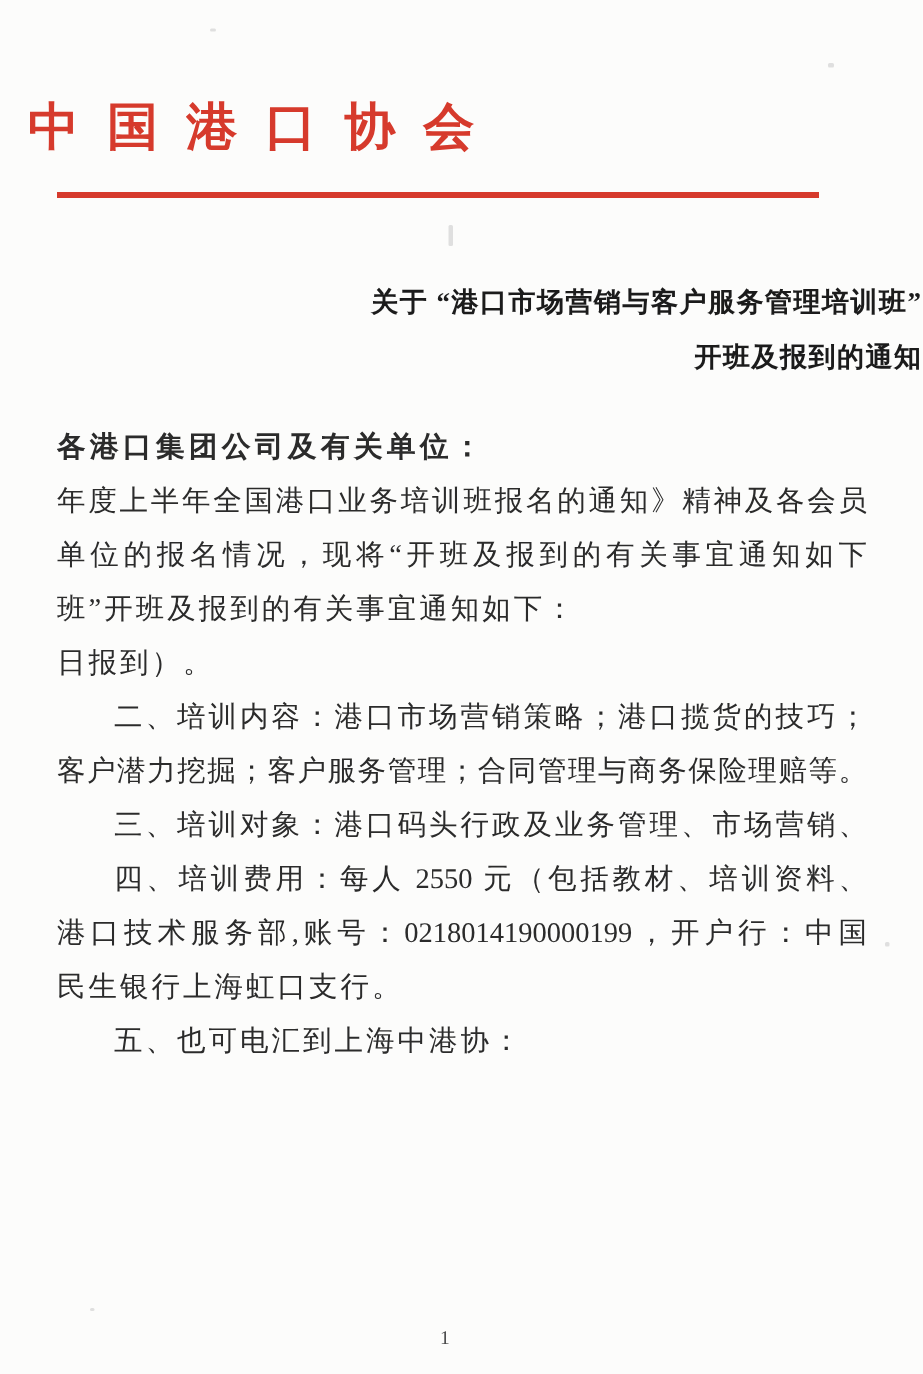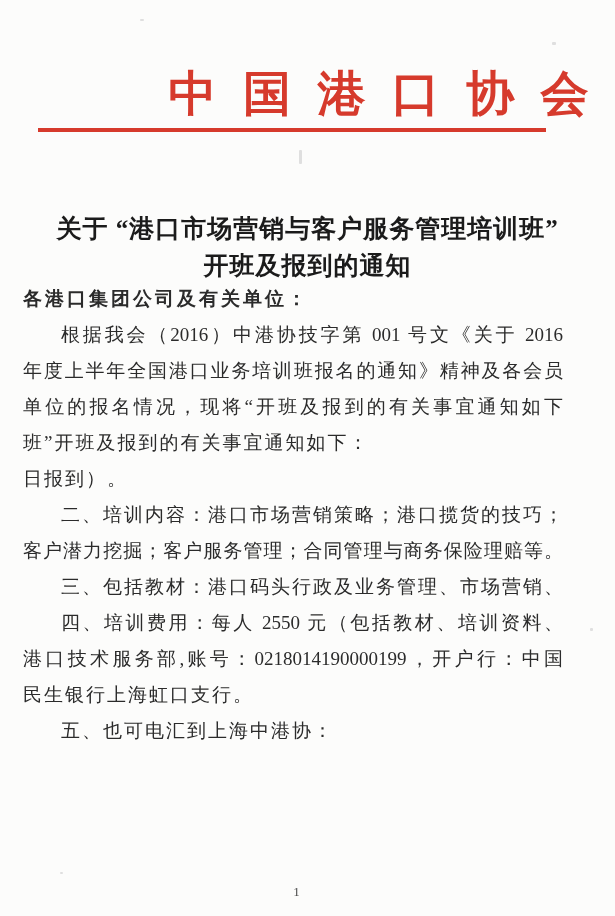--- a/index.html
+++ b/index.html
@@ -12,50 +12,49 @@
     position:relative;
     width:615px; height:916px;
     background:var(--paper,#fcfcfb);
     overflow:hidden;
     color:var(--ink,#262626);
   }
   
   .org-name {
     position:absolute;
     top:62px; left:0; width:100%;
-    text-align:right;
-    font-size:48px;
+    text-align:left;
+    font-size:34px;
     font-weight:bold;
     color:var(--red,#d63a2c);
     letter-spacing:0.55em;
     text-indent:0.55em;
     font-family:"Liberation Serif","DejaVu Serif",serif;
   }
   .header-rule {
     position:absolute;
     top:128px; left:38px;
     width:508px; height:4px;
     background:var(--red,#d63a2c);
   }
   
   .doc-title {
     position:absolute;
     top:183px; left:0; width:100%;
-    text-align:center;
+    text-align:right;
     font-weight:bold;
-    font-size:25px;
+    font-size:18px;
     line-height:37px;
     color:#1b1b1b;
     letter-spacing:1px;
-    margin-top:27px;
   }
   
   .body-block {
     position:absolute;
-    top:281px; left:23px;
+    top:281px; left:38px;
     width:540px;
     font-size:19px;
     color:#2b2b2b;
   }
   .line {
     height:36px;
     line-height:36px;
     overflow:hidden;
     letter-spacing:2px;
   }
@@ -96,28 +95,27 @@
   <div class="org-name">中国港口协会</div>
   <div class="header-rule"></div>
 
   <div class="doc-title">
     <div>关于 “港口市场营销与客户服务管理培训班”</div>
     <div>开班及报到的通知</div>
   </div>
 
   <div class="body-block">
     <div class="line salutation">各港口集团公司及有关单位：</div>
-    <div class="line indent justify">根据我会（2016）中港协技字第 001 号文《关于 2016</div>
     <div class="line justify">年度上半年全国港口业务培训班报名的通知》精神及各会员</div>
     <div class="line justify">单位的报名情况，现将“开班及报到的有关事宜通知如下</div>
     <div class="line">班”开班及报到的有关事宜通知如下：</div>
     <div class="line">日报到）。</div>
     <div class="line indent justify">二、培训内容：港口市场营销策略；港口揽货的技巧；</div>
     <div class="line justify">客户潜力挖掘；客户服务管理；合同管理与商务保险理赔等。</div>
-    <div class="line indent justify">三、包括教材：港口码头行政及业务管理、市场营销、</div>
+    <div class="line indent justify">三、培训对象：港口码头行政及业务管理、市场营销、</div>
     <div class="line indent justify">四、培训费用：每人 2550 元（包括教材、培训资料、</div>
     <div class="line justify">港口技术服务部,账号：0218014190000199，开户行：中国</div>
     <div class="line">民生银行上海虹口支行。</div>
     <div class="line indent">五、也可电汇到上海中港协：</div>
   </div>
 
   <div class="page-number">1</div>
 
   <div class="speck s1"></div>
   <div class="speck s2"></div>

